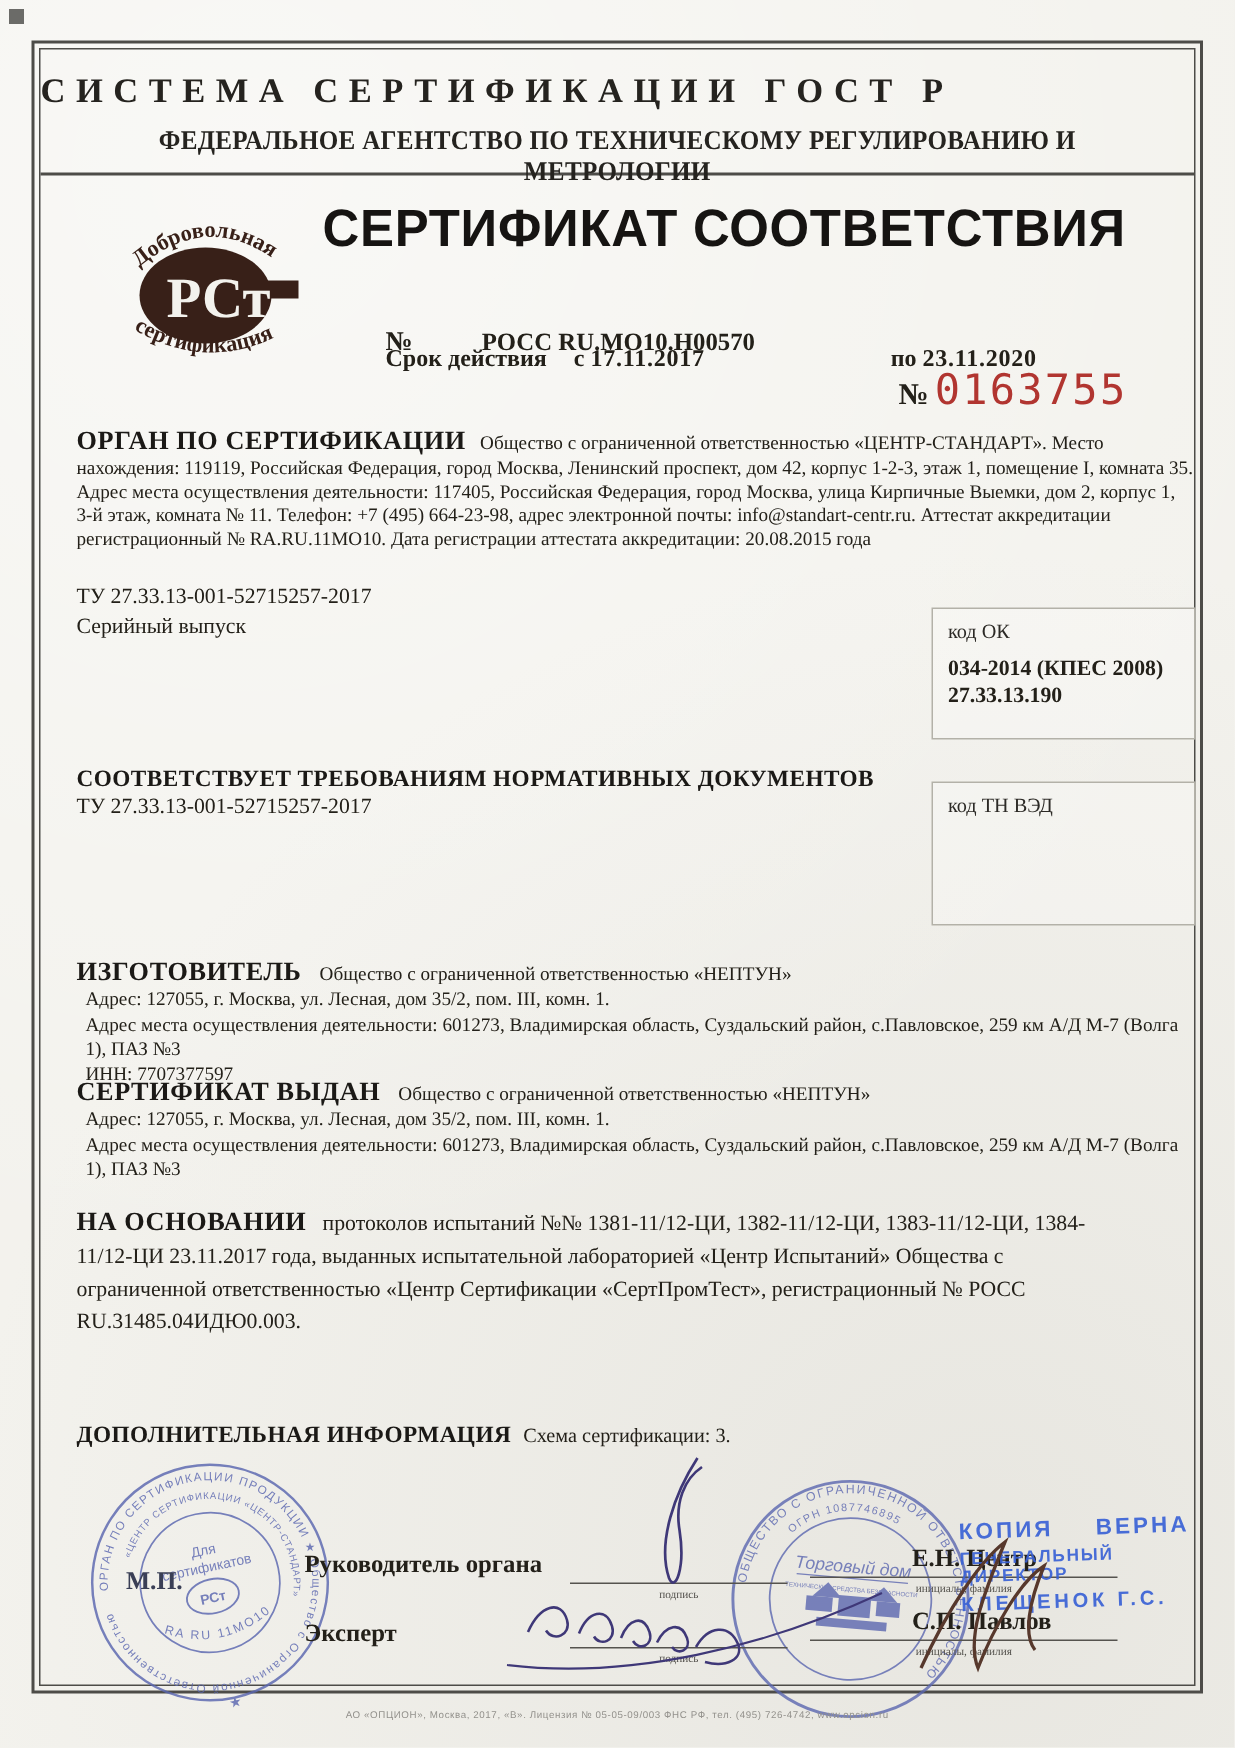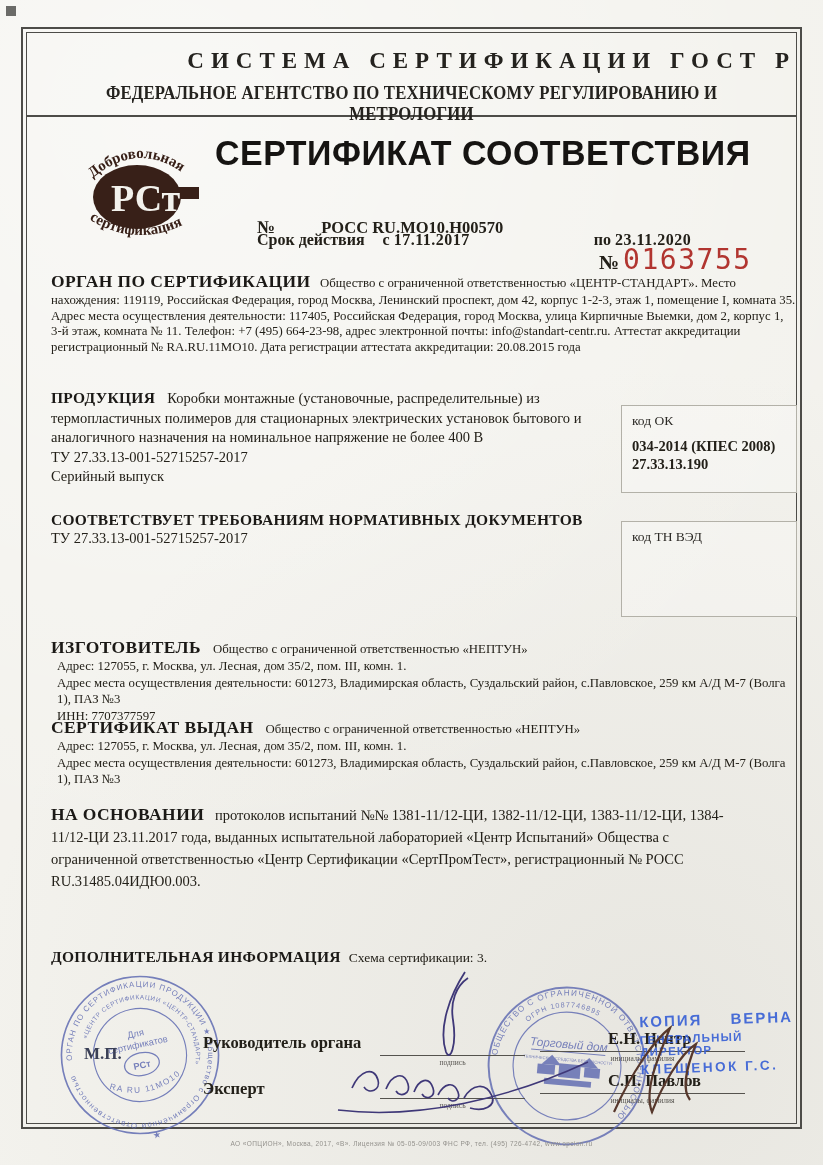--- a/index.html
+++ b/index.html
@@ -25,21 +25,21 @@
   .page{position:absolute;inset:0;background:
     radial-gradient(circle at 20% 10%, rgba(255,255,255,.5), transparent 60%),
     radial-gradient(circle at 80% 90%, rgba(210,208,200,.35), transparent 55%),
     var(--paper);}
   .scan-artifact{position:absolute;left:6px;top:6px;width:10px;height:10px;background:#3c3c3a;opacity:.75;}
   .frame{position:absolute;left:21px;top:27px;right:21px;bottom:36px;border:2px solid var(--frame);}
   .frame-inner{position:absolute;inset:3px;border:1px solid var(--frame);}
 
   
   .hdr{position:absolute;left:0;top:0;width:100%;height:84px;border-bottom:2px solid var(--frame);}
-  .hdr-title{position:absolute;top:15px;width:100%;text-align:right;font-weight:bold;font-size:23px;letter-spacing:7px;color:#25231f;}
+  .hdr-title{position:absolute;top:15px;width:100%;text-align:left;font-weight:bold;font-size:23px;letter-spacing:7px;color:#25231f;}
   .hdr-agency{position:absolute;top:50px;width:100%;text-align:center;font-weight:bold;font-size:18px;letter-spacing:.2px;color:#25231f;transform:scaleX(.93);}
 
   
   .rst-logo{position:absolute;left:38px;top:92px;width:152px;height:132px;}
   .doc-title{position:absolute;left:188px;top:100px;width:560px;font-family:"Liberation Sans",sans-serif;font-weight:bold;font-size:35px;letter-spacing:.5px;color:#161412;transform:scaleX(.97);transform-origin:left;}
   .row-number{position:absolute;left:230px;top:168px;font-size:16.5px;font-weight:600;margin-top:16px;}
   .row-number .num-sign{font-size:18px;margin-right:42px;}
   .row-validity{position:absolute;left:230px;top:198px;font-size:16px;font-weight:bold;}
   .row-validity .date{font-weight:600;letter-spacing:.5px;}
   .row-validity .gap1{display:inline-block;width:14px;}
@@ -47,21 +47,21 @@
   .blank-no{position:absolute;left:572px;top:210px;}
   .blank-no .num-sign{font-size:20px;font-weight:bold;}
   .blank-no .digits{font-family:"DejaVu Sans Mono",monospace;font-size:28px;color:var(--number-red);letter-spacing:1.5px;}
 
   
   .sec{position:absolute;left:24px;width:746px;}
   .h-big{font-size:17.5px;font-weight:bold;letter-spacing:.4px;color:#1b1916;}
   .h-mid{font-size:15.5px;font-weight:bold;letter-spacing:.3px;color:#1b1916;}
   .t-sm{font-size:12.8px;line-height:1.22;}
   .t-md{font-size:14.5px;line-height:1.35;}
-  .sec-org{top:238px;font-family:Liberation Serif, serif;}
+  .sec-org{top:250px;font-family:Liberation Serif, serif;}
   .sec-org p{font-size:12.8px;line-height:1.24;}
   .sec-product{top:356px;}
   .sec-product .body{width:575px;}
   .sec-conf{top:478px;}
   .sec-conf .body{width:560px;}
   .sec-maker{top:604px;}
   .sec-issued{top:684px;}
   .addr{font-size:12.8px;line-height:1.3;padding-left:6px;}
   .sec-basis{top:768px;}
   .sec-basis p{width:690px;font-size:14.5px;line-height:1.5;}
@@ -164,22 +164,20 @@
         <p><span class="h-big">ОРГАН ПО СЕРТИФИКАЦИИ</span>&nbsp;&nbsp;
         <span class="t-sm">Общество с ограниченной ответственностью «ЦЕНТР-СТАНДАРТ». Место нахождения: 119119, Российская Федерация, город Москва, Ленинский проспект, дом 42, корпус 1-2-3, этаж 1, помещение I, комната 35. Адрес места осуществления деятельности: 117405, Российская Федерация, город Москва, улица Кирпичные Выемки, дом 2, корпус 1, 3-й этаж, комната № 11. Телефон: +7 (495) 664-23-98, адрес электронной почты: info@standart-centr.ru. Аттестат аккредитации регистрационный № RA.RU.11МО10. Дата регистрации аттестата аккредитации: 20.08.2015 года</span></p>
       </div>
 
       <div class="sec sec-product">
         <div class="code-box box-ok">
           <div class="cb-label">код ОК</div>
           <div class="cb-val">034-2014 (КПЕС 2008)</div>
           <div class="cb-val" style="margin-top:0">27.33.13.190</div>
         </div>
-        <p class="body"><span class="h-mid">ПРОДУКЦИЯ</span>&nbsp;&nbsp;
-        <span class="t-md">Коробки монтажные (установочные, распределительные) из термопластичных полимеров для стационарных электрических установок бытового и аналогичного назначения на номинальное напряжение не более 400 В</span></p>
         <p class="body t-md">ТУ 27.33.13-001-52715257-2017</p>
         <p class="body t-md">Серийный выпуск</p>
       </div>
 
       <div class="sec sec-conf">
         <div class="code-box box-tnved">
           <div class="cb-label">код ТН ВЭД</div>
         </div>
         <p class="body h-mid">СООТВЕТСТВУЕТ ТРЕБОВАНИЯМ НОРМАТИВНЫХ ДОКУМЕНТОВ</p>
         <p class="body t-md">ТУ 27.33.13-001-52715257-2017</p>

